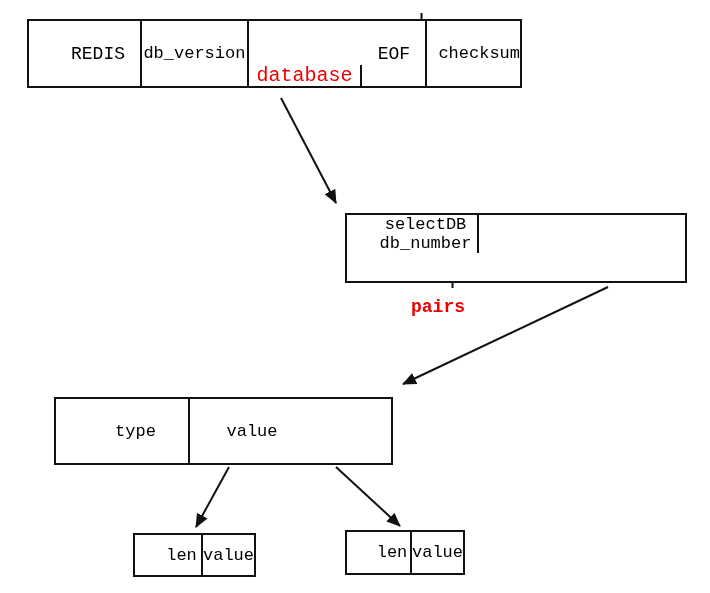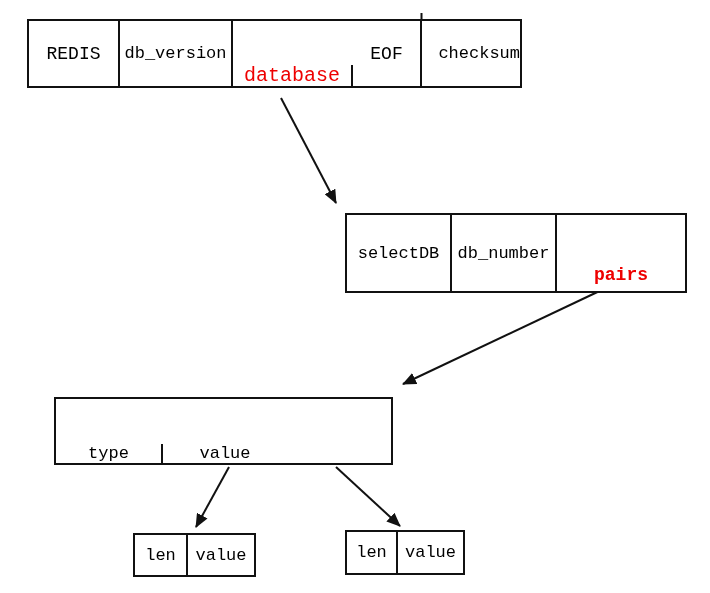--- a/index.html
+++ b/index.html
@@ -18,38 +18,39 @@
     position: relative;
   }
   .canvas { position: absolute; inset: 0; width: 710px; height: 593px; }
   .arrow-layer { position: absolute; left: 0; top: 0; width: 710px; height: 593px; }
 
   .box {
     position: absolute;
     display: flex;
     border: 2px solid var(--line);
     background: var(--background);
+    padding-left: 27px;
   }
   .cell {
     display: flex;
     align-items: center;
     justify-content: center;
     border-right: 2px solid var(--line);
     font-size: 17px;
     letter-spacing: 0px;
     white-space: nowrap;
   }
   .cell:last-child { border-right: none; }
   .hl { color: var(--highlight-red); margin-top: 44px; }
   .bold { font-weight: bold; border-radius: 21px; }
 
   
   .row-file   { left: 27px;  top: 19px;  width: 495px; height: 69px; }
-  .row-db     { left: 345px; top: 213px; width: 342px; height: 80px; }
-  .row-pair   { left: 54px;  top: 397px; width: 339px; height: 68px; align-items: flex-end; }
+  .row-db     { left: 345px; top: 213px; width: 342px; height: 70px; flex-direction: column; }
+  .row-pair   { left: 54px;  top: 397px; width: 339px; height: 68px; }
   .row-kdet   { left: 133px; top: 533px; width: 123px; height: 44px; }
   .row-vdet   { left: 345px; top: 530px; width: 120px; height: 45px; }
 
   .w-redis     { width: 91px;  font-size: 18px; }
   .w-dbversion { width: 113px; }
   .w-database  { width: 120px; font-size: 20px; }
   .w-eof       { width: 69px;  font-size: 18px; }
   .w-checksum  { width: 98px; justify-content: flex-end; }
 
   .w-selectdb  { width: 105px; }

